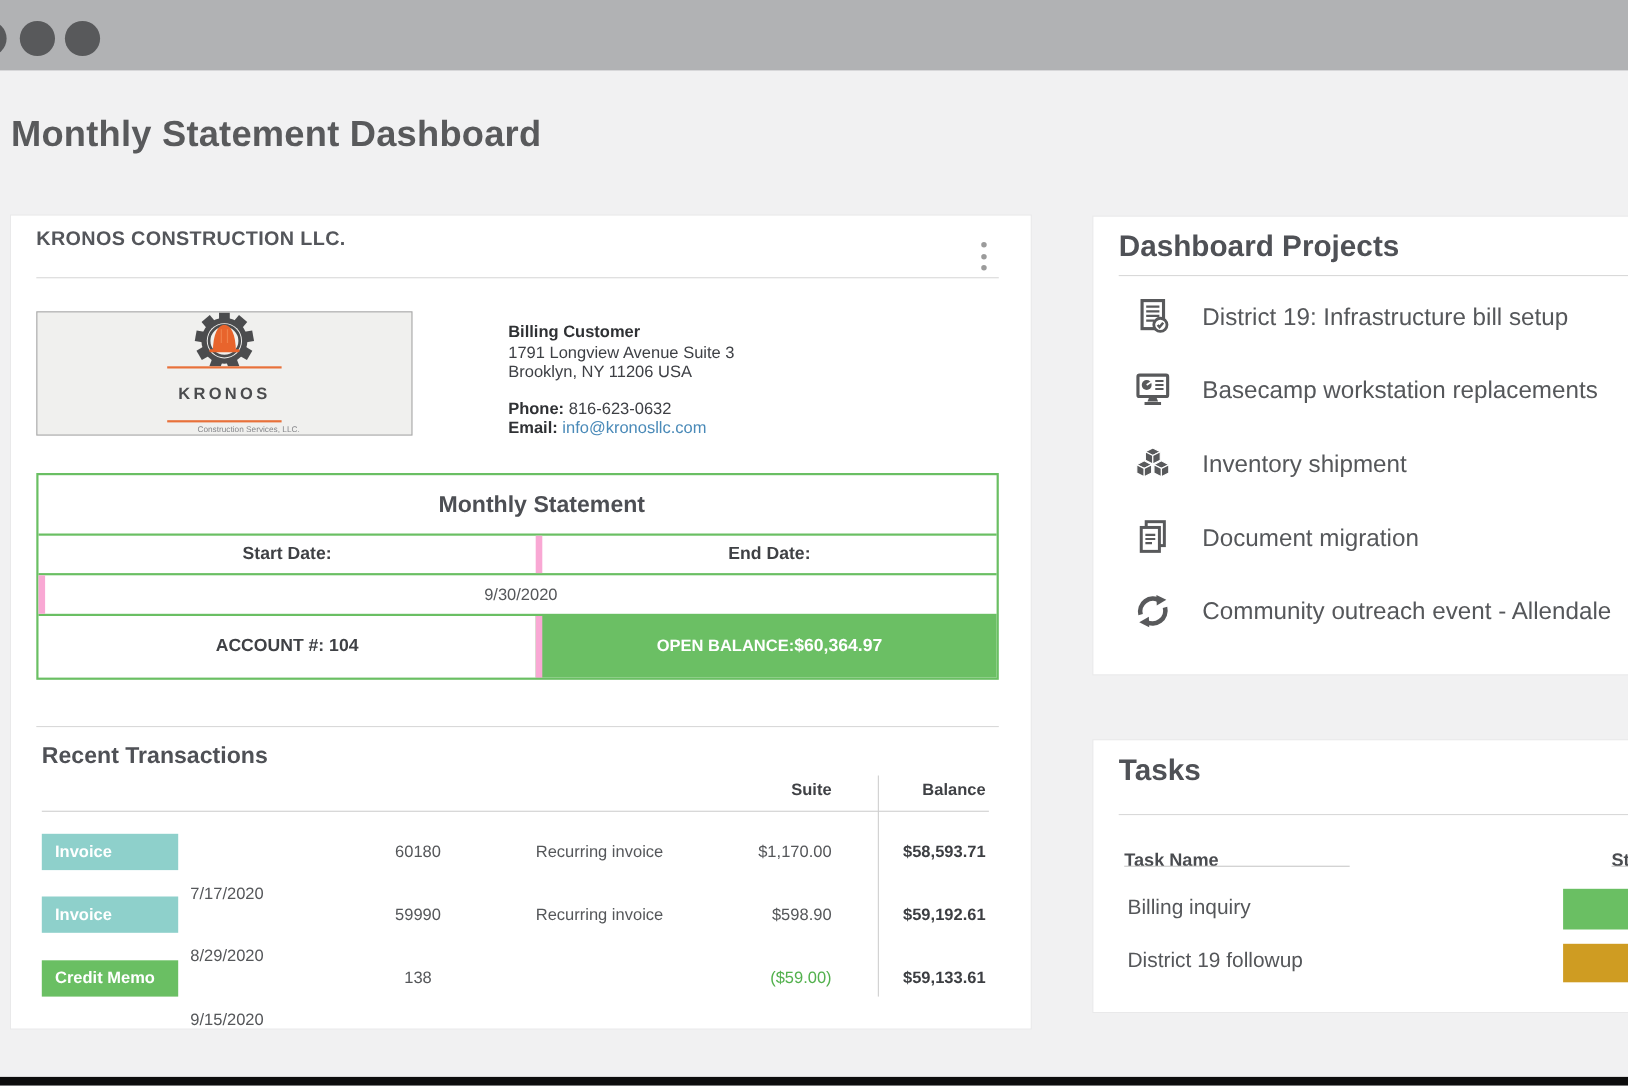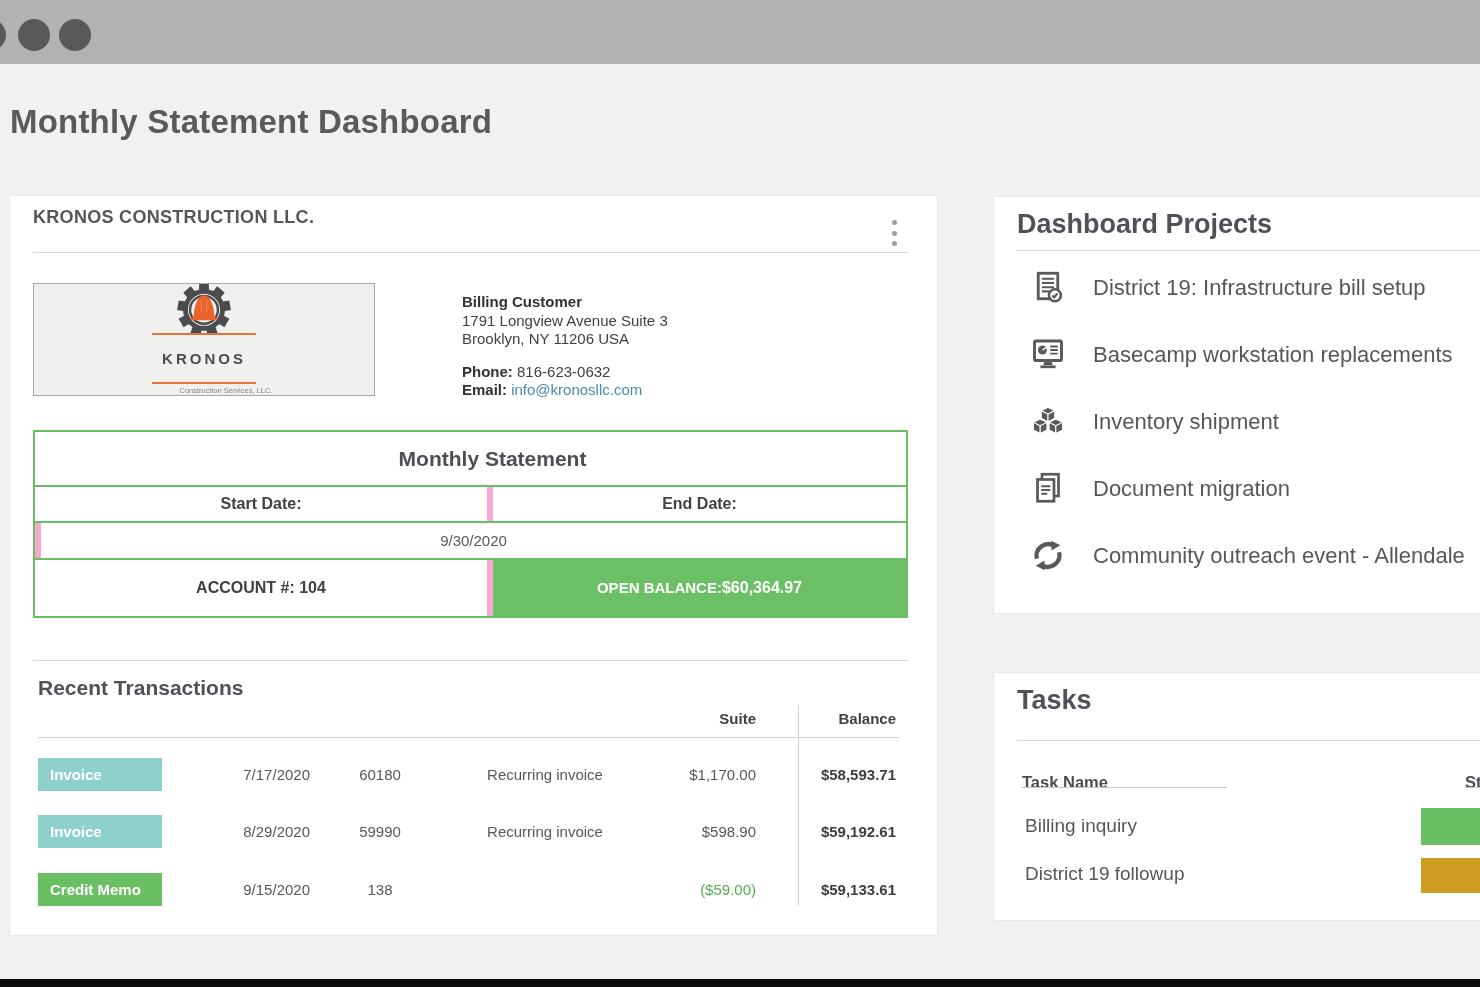--- a/index.html
+++ b/index.html
@@ -79,21 +79,21 @@
   #tx-col-amount{left:626px;}
   #tx-col-balance{left:766px;}
   #tx-headline{left:28px;top:541px;width:861px;background:#cfcfcf;}
   .tx-vdivider{position:absolute;left:788px;top:509px;width:1px;height:201px;background:#cfcfcf;}
   .tx-row{position:absolute;left:0;width:927px;height:33px;font-size:15px;color:#55575a;}
   .tx-badge{
     position:absolute;left:28px;width:124px;height:33px;line-height:33px;
     padding-left:12px;box-sizing:border-box;color:#ffffff;font-weight:bold;font-size:15px;
   }
   .tx-cell{position:absolute;line-height:33px;}
-  .tx-date{left:174px;width:126px;text-align:right;}
+  .tx-date{left:163px;width:126px;text-align:left;margin-top:38px;}
   .tx-num{left:315px;width:110px;text-align:center;}
   .tx-memo{left:450px;width:170px;text-align:center;}
   .tx-amount{left:626px;width:120px;text-align:right;}
   .tx-balance{left:766px;width:120px;text-align:right;font-weight:bold;color:#3c3e42;}
 
   
   #projects-card{left:994px;top:197px;width:530px;height:416px;}
   .panel-heading{position:absolute;left:23px;top:12px;font-size:27px;font-weight:bold;color:#4f5156;}
   .panel-divider{position:absolute;left:23px;right:0;height:1px;background:#d9d9d9;}
   #projects-divider{top:53px;}

